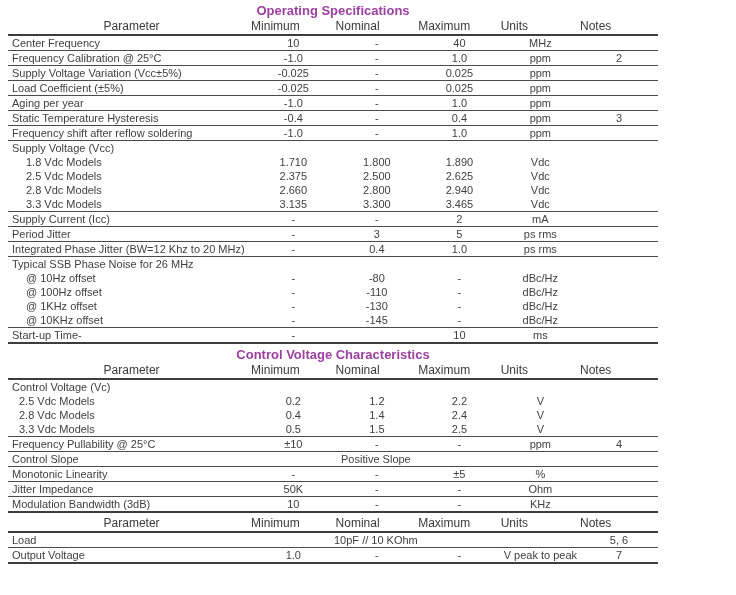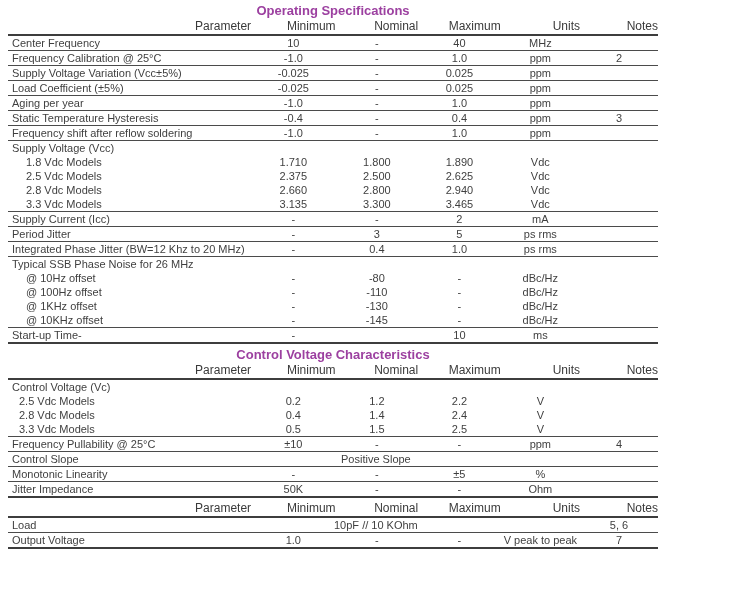--- a/index.html
+++ b/index.html
@@ -37,26 +37,26 @@
   }
   table.spec-table thead tr {
     border-bottom: 2px solid #3d3d3d;
   }
   th {
     font-size: 12px;
     font-weight: normal;
     height: 15px;
     line-height: 15px;
     padding: 0;
-    text-align: right;
+    text-align: left;
     color: #3a3a3a;
     white-space: nowrap;
     overflow: hidden;
   }
-  th.col-parameter { text-align: right; padding-left: 4px; margin-left: 16px; }
+  th.col-parameter { text-align: center; padding-left: 4px; margin-left: 16px; }
   td {
     font-size: 11px;
     height: 14px;
     line-height: 14px;
     padding: 0;
     text-align: center;
     white-space: nowrap;
     overflow: hidden;
   }
   td.param { text-align: left; padding-left: 4px; }
@@ -326,20 +326,28 @@
             <td></td>
           </tr>
           <tr class="row-data ruled">
             <td class="param">Jitter Impedance</td>
             <td>50K</td>
             <td>-</td>
             <td>-</td>
             <td>Ohm</td>
             <td></td>
           </tr>
+          <tr class="row-data ruled">
+            <td class="param">Modulation Bandwidth (3dB)</td>
+            <td>10</td>
+            <td>-</td>
+            <td>-</td>
+            <td>KHz</td>
+            <td></td>
+          </tr>
         </tbody>
       </table>
   </div>
 
   <div class="section">
     <table class="spec-table">
       <colgroup>
         <col style="width:37.4%">
           <col style="width:13%">
           <col style="width:12.7%">

